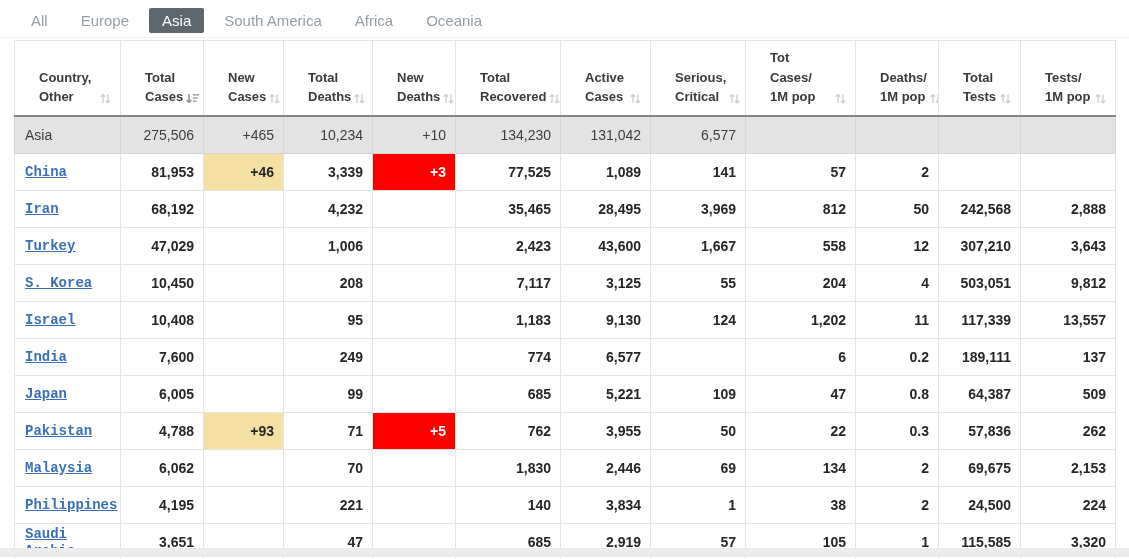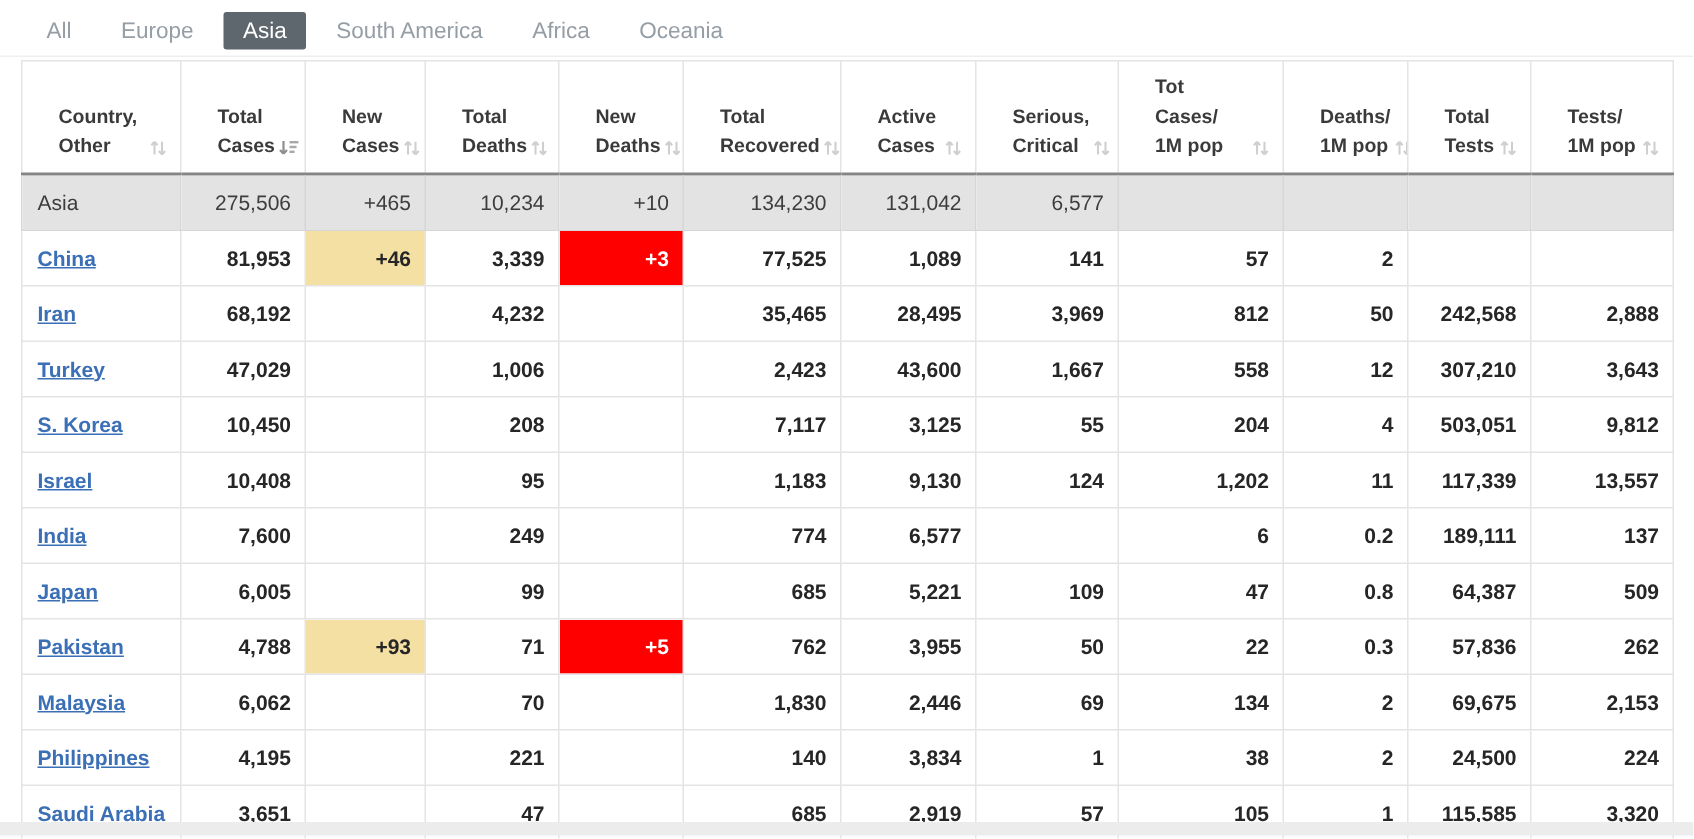--- a/index.html
+++ b/index.html
@@ -49,21 +49,21 @@
     font-size:13px;font-weight:700;color:#3a3a3a;
   }
   .sort-icon{flex:0 0 auto;margin-left:2px;padding-bottom:2px;line-height:0;}
   tbody td{
     height:36px;
     padding:0 9px;
     font-size:14px;font-weight:700;color:#262626;
   }
   .name-cell{text-align:left;padding-left:10px;}
   .num-cell{text-align:right;}
-  a{color:var(--link,#3b6fb6);text-decoration:underline;}
+  a{color:var(--link,#3b6fb6);text-decoration:underline;font-family:Liberation Mono, monospace;}
   .total-row td{
     background:var(--total-row-bg,#e3e3e3);
     font-weight:400;color:#3d3d3d;
     border-color:#d6d6d6;
   }
   .bg-yellow{background:var(--new-cases-bg,#f5e0a4);text-align:right;}
   .bg-red{background:var(--new-deaths-bg,#ff0000);color:#fff;}
   
   .hscrollbar{
     position:absolute;left:0;bottom:2px;

